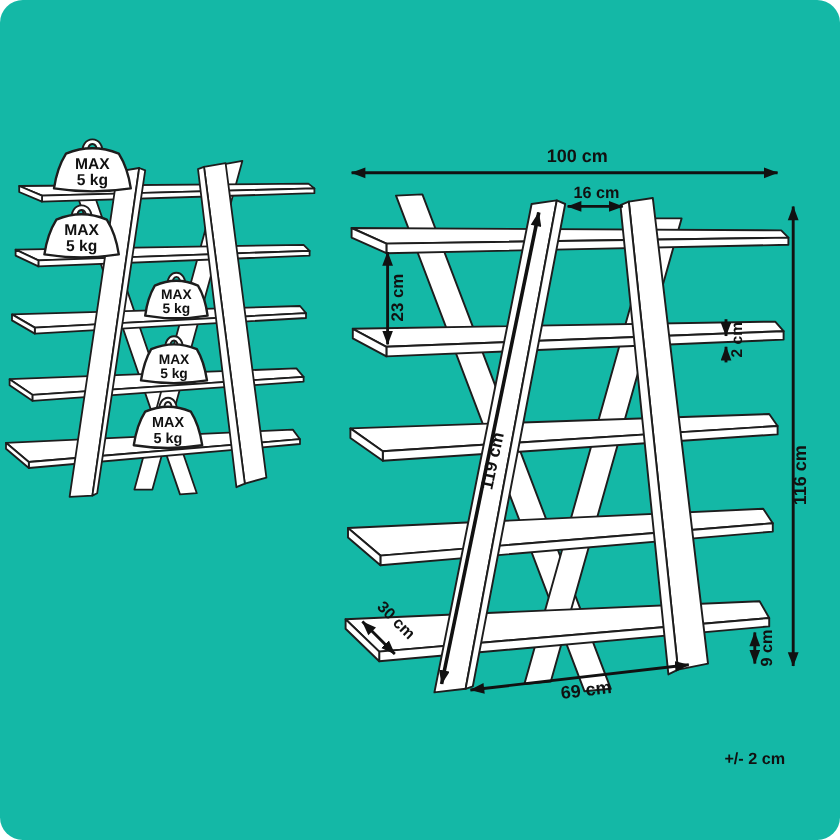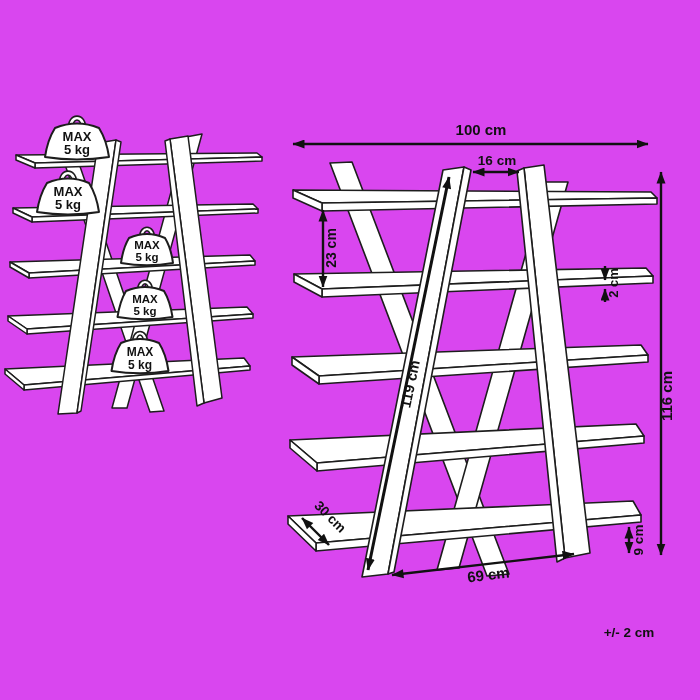--- a/index.html
+++ b/index.html
@@ -1,17 +1,17 @@
 <!DOCTYPE html>
 <html><head>
 <meta charset="utf-8">
 <style>
   html,body{margin:0;padding:0;background:#ffffff;}
-  .canvas{position:relative;width:700px;height:700px;background:#d946ef;overflow:hidden;
-          font-family:"Liberation Sans", sans-serif;}
+  .canvas{position:relative;width:700px;height:700px;background:#14b8a6;overflow:hidden;
+          font-family:"Liberation Sans", sans-serif;border-radius:19px;}
   svg{display:block;}
   .board{fill:#ffffff;stroke:#1d1d1d;stroke-width:1.6;stroke-linejoin:round;}
   .board-sm{fill:#ffffff;stroke:#1d1d1d;stroke-width:1.5;stroke-linejoin:round;}
   .weight{fill:#ffffff;stroke:#1d1d1d;stroke-width:2;stroke-linejoin:round;}
   .handle{fill:#ffffff;stroke:#1d1d1d;stroke-width:1.6;stroke-linejoin:round;}
   .dim{stroke:#111111;stroke-width:2.4;fill:none;}
   .dim-thick{stroke:#111111;stroke-width:3;fill:none;}
   .dlabel{fill:#111111;font-weight:bold;}
   .wlabel{fill:#111111;font-weight:bold;}
   .ah{fill:#111111;}

